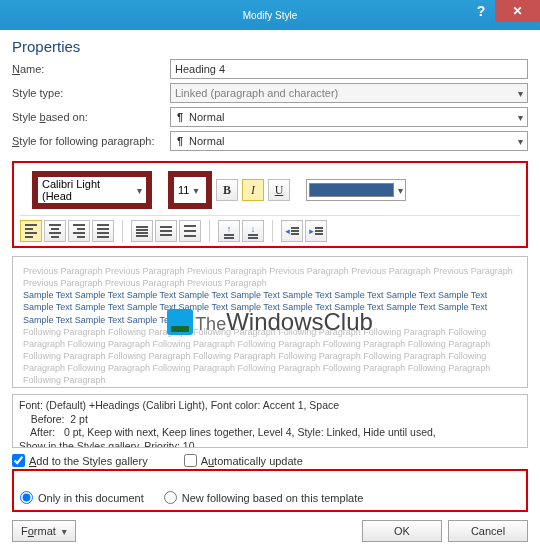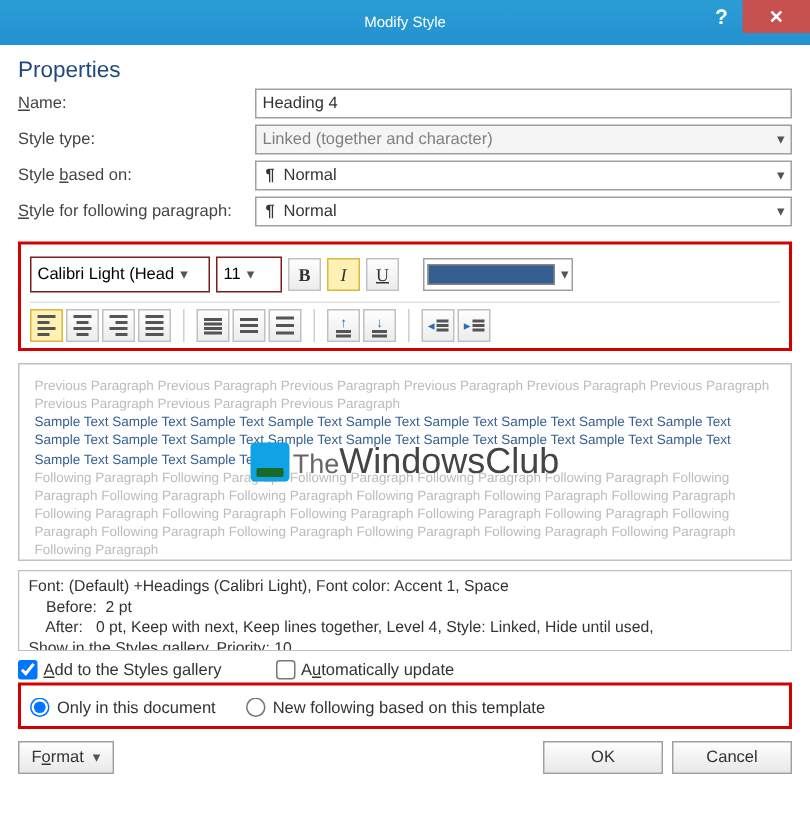--- a/index.html
+++ b/index.html
@@ -16,21 +16,21 @@
 .proprow { display: flex; align-items: center; margin-bottom: 4px; }
 .proprow label { width: 158px; color: #444; }
 .proprow label u { text-decoration: underline; }
 .proprow input[type=text], .proprow .sel { flex: 1; height: 20px; border: 1px solid #a0a0a0; background: #fff; padding: 0 4px; font-size: 11px; display: flex; align-items: center; justify-content: space-between; color: #333; }
 .proprow input[type=text] { padding: 0 4px; }
 .sel.disabled { color: #808080; background: #f5f5f5; }
 .dd { color: #555; font-size: 10px; }
 .pil { width: 10px; height: 10px; display: inline-flex; align-items: center; justify-content: center; margin-right: 4px; font-weight: bold; }
 .redbox { border: 2px solid #d40000; padding: 4px 6px; margin-top: 2px; }
 .fmt-row1, .fmt-row2 { display: flex; align-items: center; gap: 4px; margin-top: 4px; }
-.fmt-sel { height: 24px; border: 1px solid #7f1d1d; display: flex; align-items: center; background: #fff; padding: 0 4px; font-size: 11px; }
+.fmt-sel { height: 38px; border: 6px solid #7f1d1d; display: flex; align-items: center; background: #fff; padding: 0 4px; font-size: 11px; margin-left: 12px; }
 .fmt-sel .dd { margin-left: 4px; }
 .fmt-btn { width: 22px; height: 22px; border: 1px solid #c0c0c0; background: linear-gradient(to bottom,#fefefe,#ececec); display: flex; align-items: center; justify-content: center; font-size: 12px; font-family: "Times New Roman", serif; color: #333; }
 .fmt-btn.active { background: #fff0b3; border-color: #d8b93d; }
 .color-sel { width: 100px; height: 22px; border: 1px solid #a0a0a0; display: flex; align-items: center; padding: 2px; background: #fff; }
 .swatch { flex:1; height: 14px; background: #365f91; border: 1px solid #888; }
 .fmt-row2 { border-top: 1px solid #e0e0e0; padding-top: 4px; margin-top: 6px; }
 .grp { display: flex; gap: 2px; }
 .sep { width: 1px; height: 22px; background: #d0d0d0; margin: 0 4px; }
 .icon-btn { width: 22px; height: 22px; border: 1px solid #c0c0c0; background: linear-gradient(to bottom,#fefefe,#ececec); display: flex; align-items: center; justify-content: center; }
 .icon-btn.active { background: #fff0b3; border-color: #d8b93d; }
@@ -44,21 +44,21 @@
 .preview .sample { color: #365f91; font-size: 9px; }
 .watermark { position: absolute; inset: 0; display: flex; align-items: center; justify-content: center; pointer-events: none; }
 .watermark .wm-icon { width: 26px; height: 26px; background:#0fa3e6; border-radius:3px; display:flex; align-items:center; justify-content:center; color:#fff; font-weight:bold; margin-right:2px; position:relative; }
 .watermark .wm-icon::before{content:"";position:absolute;bottom:3px;left:4px;right:4px;height:6px;background:#176a2a;border-radius:1px;}
 .watermark .wm-text { font-size: 24px; font-weight: 400; color: #444; font-family: "Segoe UI", sans-serif; }
 .desc { border: 1px solid #c0c0c0; background: #fff; margin-top: 6px; padding: 4px 6px 2px 6px; height: 54px; overflow-y: scroll; font-size: 10.5px; color: #333; line-height: 1.3; }
 .chkrow { margin-top: 6px; display: flex; gap: 36px; align-items: center; }
 .chkrow label { display: flex; align-items: center; gap: 4px; color: #333; }
 input[type=checkbox], input[type=radio] { margin: 0; }
 .radio-row { display: flex; gap: 20px; align-items: center; padding: 4px 2px; margin-top: 2px; }
-.radio-row label { display: flex; align-items: center; gap: 5px; color: #333; }
+.radio-row label { display: flex; align-items: center; gap: 5px; color: #333; margin-top: 12px; }
 .redbox2 { border: 2px solid #d40000; padding: 2px 4px; margin-top: 2px; }
 .footer { display: flex; align-items: center; margin-top: 8px; gap: 6px; }
 .btn { height: 22px; border: 1px solid #a0a0a0; background: linear-gradient(to bottom,#fefefe,#e8e8e8); padding: 0 14px; font-size: 11px; display: flex; align-items: center; justify-content: center; color: #333; }
 .btn.dd-btn { padding: 0 8px; }
 .spacer { flex: 1; }
 </style>
 </head>
 <body>
 
 <div class="titlebar">
@@ -72,21 +72,21 @@
 <div class="content">
   <div class="section-label">Properties</div>
   <fieldset>
     <div class="proprow">
       <label><u>N</u>ame:</label>
       <input type="text" value="Heading 4" style="">
     </div>
     <div class="proprow">
       <label>Style type:</label>
       <div class="sel disabled">
-          <span>Linked (together and character)</span>
+          <span>Linked (paragraph and character)</span>
           <span class="dd">▾</span>
         </div>
     </div>
     <div class="proprow">
       <label>Style <u>b</u>ased on:</label>
       <div class="sel">
           <span><span class="pil">¶</span><span>Normal</span></span>
           <span class="dd">▾</span>
         </div>
     </div>

